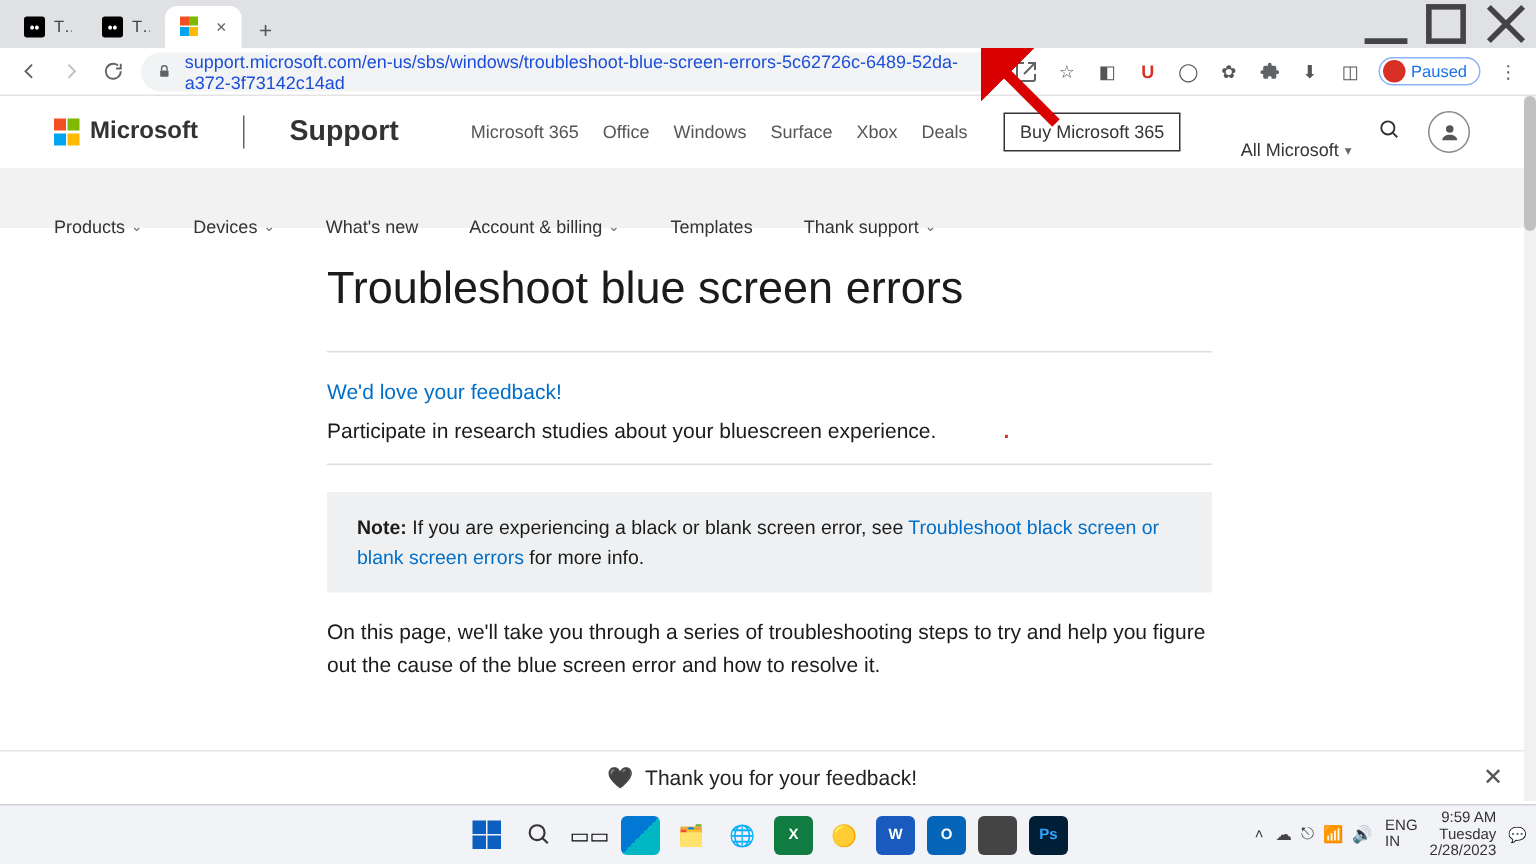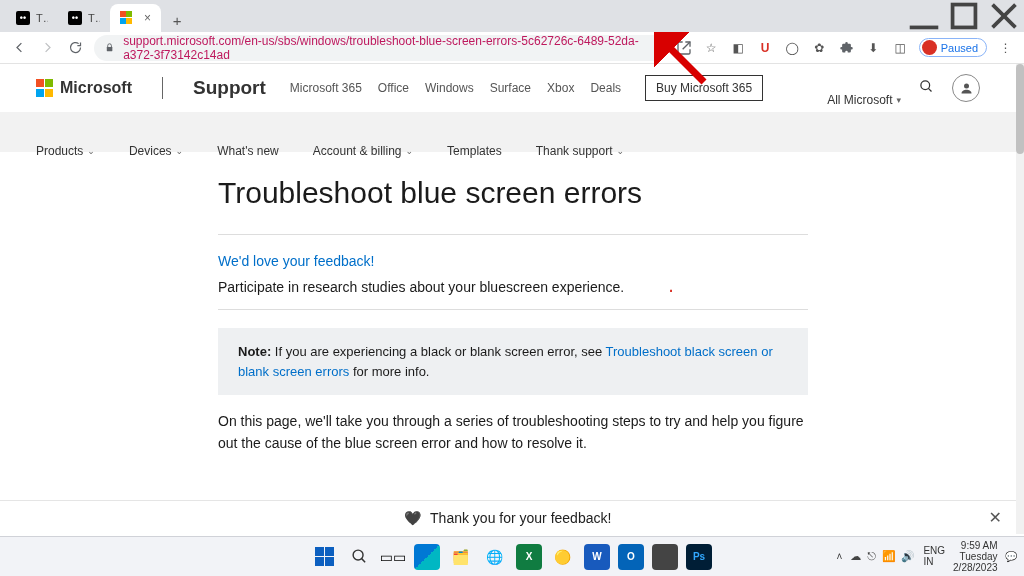--- a/index.html
+++ b/index.html
@@ -15,40 +15,40 @@
   .ms-sq { width:6px; height:6px; }
   .tab-title { white-space:nowrap; overflow:hidden; text-overflow:ellipsis; flex:1; }
   .tab-close { font-size:12px; color:#666; margin-left:4px; }
   .newtab { width:24px; height:24px; display:flex; align-items:center; justify-content:center; font-size:15px; color:#555; margin-left:4px; }
   .win-controls { margin-left:auto; display:flex; align-items:center; height:32px; }
   .win-btn { width:40px; height:28px; display:flex; align-items:center; justify-content:center; color:#444; font-size:12px; }
 
   .toolbar { height:32px; background:#fff; border-bottom:1px solid #e3e3e3; display:flex; align-items:center; padding:0 6px; gap:2px; }
   .tbtn { width:26px; height:26px; display:flex; align-items:center; justify-content:center; color:#5f6368; border-radius:50%; }
   .tbtn svg { width:15px; height:15px; fill:none; stroke:#5f6368; stroke-width:2; }
-  .addr { flex:1; height:26px; background:#f1f3f4; border-radius:13px; display:flex; align-items:center; padding:0 10px; gap:8px; font-size:12px; color:#be185d; margin:0 4px; }
+  .addr { flex:1; height:26px; background:#f1f3f4; border-radius:13px; display:flex; align-items:center; padding:0 10px; gap:8px; font-size:12px; color:#1d4ed8; margin:0 4px; }
   .lock { width:13px; height:13px; }
   .ext-icons { display:flex; align-items:center; gap:10px; padding:0 4px; }
   .ext { width:17px; height:17px; display:flex; align-items:center; justify-content:center; font-size:12px; color:#555; }
   .ext.red { color:#d93025; font-weight:700; }
   .profile-pill { display:flex; align-items:center; gap:4px; border:1px solid #8ab4f8; border-radius:12px; padding:1px 8px 1px 2px; font-size:11px; color:#1a73e8; }
   .profile-dot { width:15px; height:15px; background:#d93025; border-radius:50%; }
 
   
   .page-area { position:absolute; top:64px; left:0; right:8px; bottom:40px; overflow:hidden; background:#fff; }
   .vscroll { position:absolute; top:64px; right:0; width:8px; bottom:42px; background:#f1f1f1; }
   .vscroll-thumb { position:absolute; top:0; width:8px; height:90px; background:#c1c1c1; border-radius:4px; }
 
   
   .ms-head { height:48px; display:flex; align-items:center; padding:0 36px; gap:24px; font-size:12px; color:#333; }
   .ms-logo { display:flex; align-items:center; gap:6px; font-size:16px; font-weight:600; color:#333; }
   .ms-grid { width:18px; height:18px; display:flex; flex-wrap:wrap; gap:1px; }
   .divider { width:1px; height:22px; background:#666; margin:0 6px; }
   .sup { font-size:19px; font-weight:600; }
-  .ms-nav { display:flex; gap:16px; font-size:12px; color:#555; }
+  .ms-nav { display:flex; gap:16px; font-size:12px; color:#555;margin-left:24px; }
   .buy { border:1px solid #333; padding:5px 10px; font-size:12px; }
   .ms-right { margin-left:auto; display:flex; align-items:center; gap:18px; font-size:12px; color:#333; }
   .all-ms { display:flex; align-items:center; gap:4px;margin-top:23px; }
   .usercircle { width:28px; height:28px; border:1px solid #888; border-radius:50%; display:flex; align-items:center; justify-content:center; }
   .usercircle svg { width:15px; height:15px; fill:#555; }
 
   
   .sec-nav { height:40px; background:#f2f2f2; display:flex; align-items:center; padding:0 36px; gap:34px; font-size:12px; color:#333; }
   .sec-item { display:flex; align-items:center; gap:4px;margin-top:38px; }
   .chev { font-size:9px; color:#666; }

